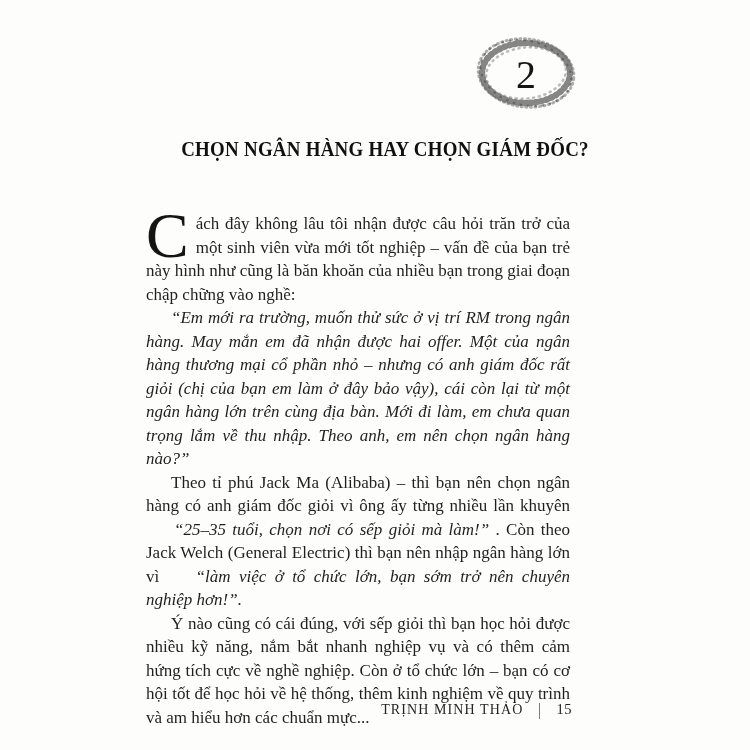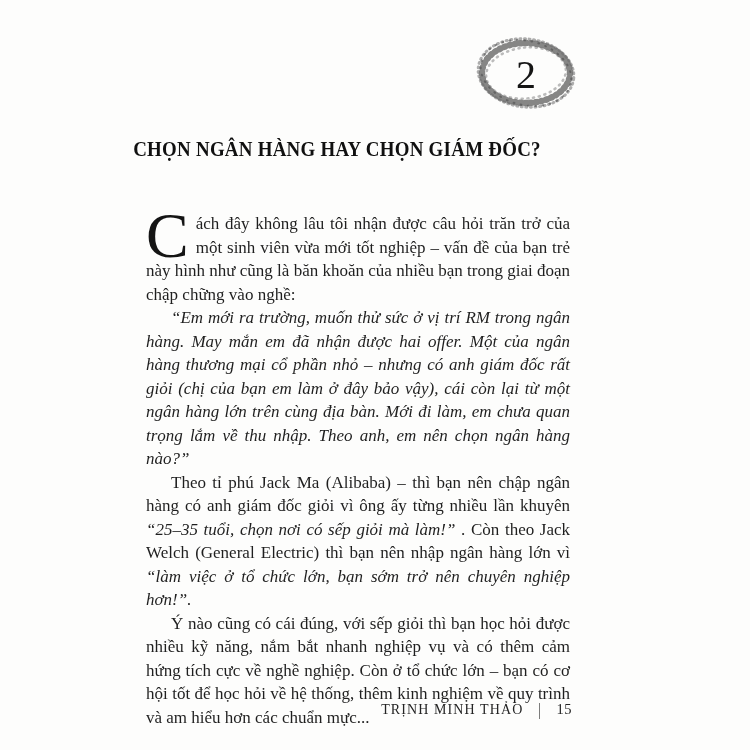--- a/index.html
+++ b/index.html
@@ -27,21 +27,21 @@
     position: absolute; inset: 0;
     display: flex; align-items: center; justify-content: center;
     font-size: 40px; color: #151515;
     padding-top: 2px;
   }
 
   
   .title-row {
     position: absolute;
     left: 148px; top: 136px; width: 426px;
-    display: flex; justify-content: flex-end;
+    display: flex; justify-content: flex-start;
   }
   .title-text {
     white-space: nowrap;
     font-weight: 700;
     font-size: 22px;
     letter-spacing: 0.3px;
     color: #101010;
     transform: scaleX(0.86);
     transform-origin: 50% 50%;
   }
@@ -57,21 +57,21 @@
   }
   .content p { margin: 0; text-indent: 25px; }
   .content p.first { text-indent: 0; }
   .dropcap {
     float: left;
     font-size: 64px;
     line-height: 44px;
     padding: 2px 7px 0 0;
     color: #141414;
   }
-  .italic { font-style: italic; }
+  .italic { font-style: italic; margin-left: 28px; }
 
   
   .footer {
     position: absolute;
     left: 148px; top: 701px; width: 424px;
     text-align: right;
     font-size: 14px;
     color: #242424;
     letter-spacing: 1.1px;
   }
@@ -102,21 +102,21 @@
     <div class="title-text">CHỌN NGÂN HÀNG HAY CHỌN GIÁM ĐỐC?</div>
   </div>
 
   <div class="content">
     <p class="first">
       <span class="dropcap">C</span>
       <span>ách đây không lâu tôi nhận được câu hỏi trăn trở của một sinh viên vừa mới tốt nghiệp – vấn đề của bạn trẻ này hình như cũng là băn khoăn của nhiều bạn trong giai đoạn chập chững vào nghề:</span>
     </p>
     <p class="italic">“Em mới ra trường, muốn thử sức ở vị trí RM trong ngân hàng. May mắn em đã nhận được hai offer. Một của ngân hàng thương mại cổ phần nhỏ – nhưng có anh giám đốc rất giỏi (chị của bạn em làm ở đây bảo vậy), cái còn lại từ một ngân hàng lớn trên cùng địa bàn. Mới đi làm, em chưa quan trọng lắm về thu nhập. Theo anh, em nên chọn ngân hàng nào?”</p>
     <p>
-      <span>Theo tỉ phú Jack Ma (Alibaba) – thì bạn nên chập ngân hàng có anh giám đốc giỏi vì ông ấy từng nhiều lần khuyên </span>
+      <span>Theo tỉ phú Jack Ma (Alibaba) – thì bạn nên chọn ngân hàng có anh giám đốc giỏi vì ông ấy từng nhiều lần khuyên </span>
       <span class="italic">“25–35 tuổi, chọn nơi có sếp giỏi mà làm!”</span>
       <span>. Còn theo Jack Welch (General Electric) thì bạn nên nhập ngân hàng lớn vì </span>
       <span class="italic">“làm việc ở tổ chức lớn, bạn sớm trở nên chuyên nghiệp hơn!”.</span>
     </p>
     <p>Ý nào cũng có cái đúng, với sếp giỏi thì bạn học hỏi được nhiều kỹ năng, nắm bắt nhanh nghiệp vụ và có thêm cảm hứng tích cực về nghề nghiệp. Còn ở tổ chức lớn – bạn có cơ hội tốt để học hỏi về hệ thống, thêm kinh nghiệm về quy trình và am hiểu hơn các chuẩn mực...</p>
   </div>
 
   <div class="footer">
     <span>TRỊNH MINH THẢO</span>
     <span class="sep">|</span>

